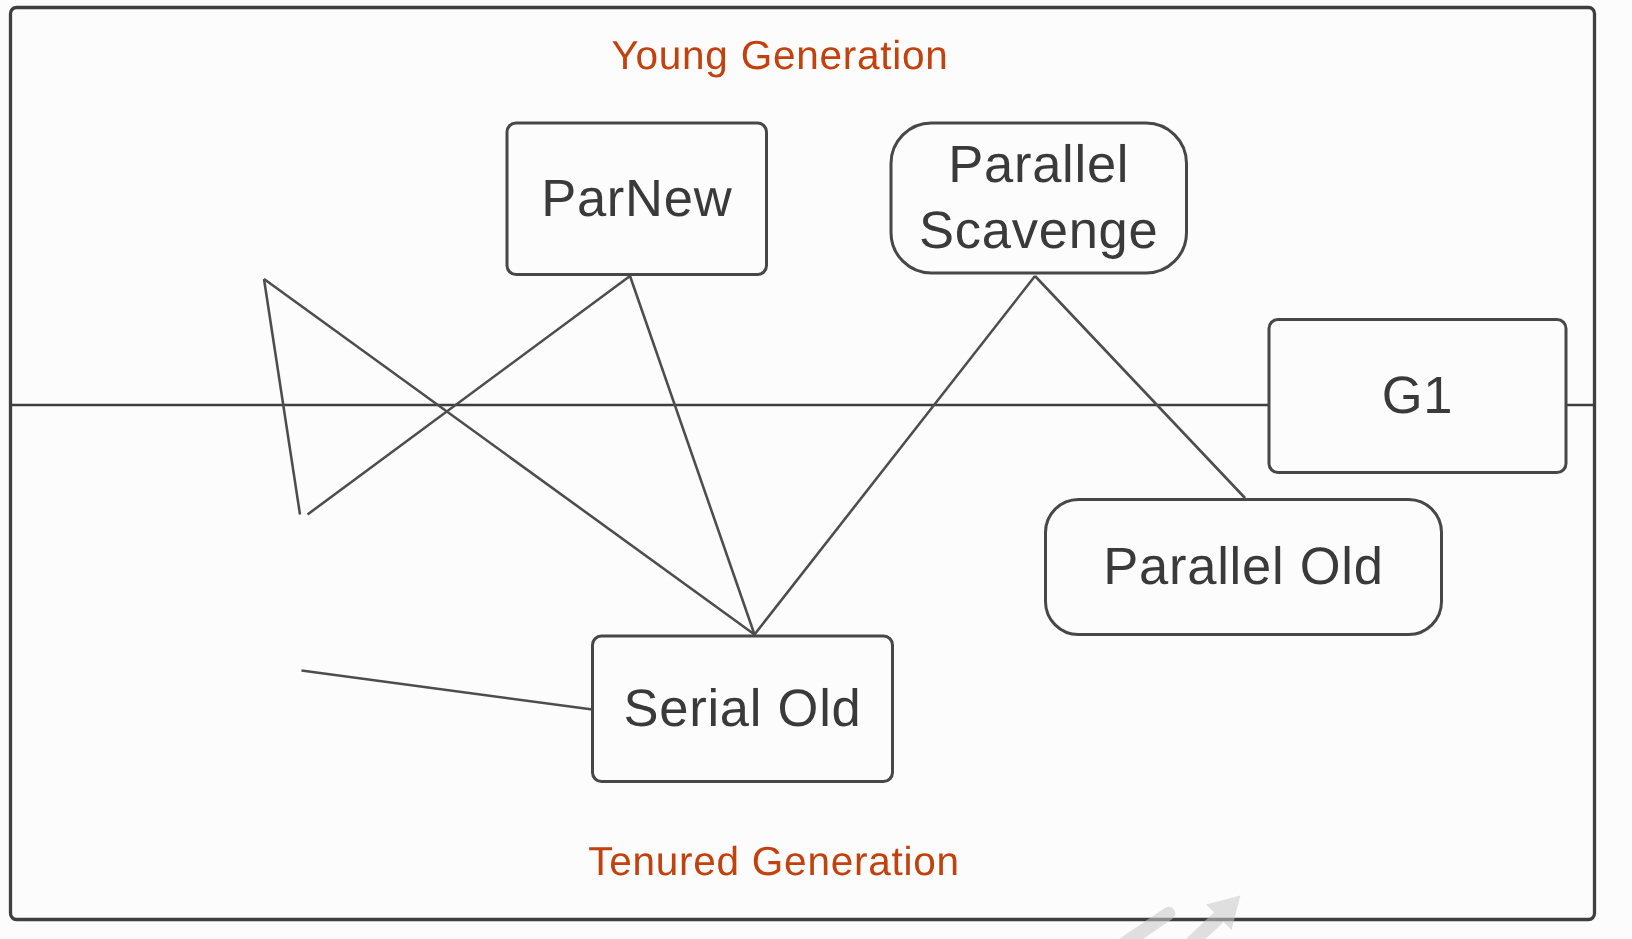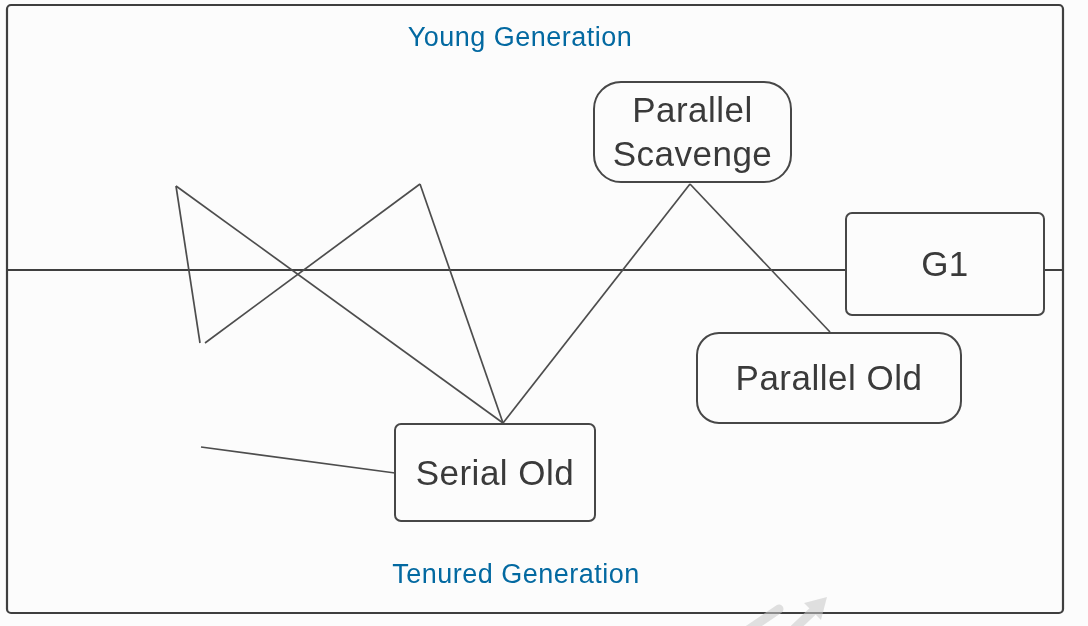--- a/index.html
+++ b/index.html
@@ -35,21 +35,21 @@
     text-align: center;
     color: #3a3a3a;
     font-size: 35px;
     line-height: 1.25;
     letter-spacing: 0.5px;
   }
   .gen-label {
     position: absolute;
     z-index: 2;
     transform: translateX(-50%);
-    color: #0369a1;
+    color: #c2410c;
     font-size: 27px;
     white-space: nowrap;
     letter-spacing: 0.5px;
   }
   
   #node-serial        { left:  85px; top:  81px; width: 181px; height: 105px; }
   #node-parnew        { left: 337px; top:  81px; width: 175px; height: 103px; }
   #node-parallel-scavenge { left: 593px; top: 81px; width: 199px; height: 102px; padding: 0 6px; border-radius: 28px; }
   #node-g1            { left: 845px; top: 212px; width: 200px; height: 104px; }
   #node-cms           { left: 108px; top: 343px; width: 180px; height: 104px; }
@@ -84,20 +84,21 @@
       <path d="M795 628 L812 612" stroke="#c9c9c9" stroke-width="9" fill="none" stroke-linecap="round"></path>
       <path d="M804 603 L827 597 L821 620 Z" fill="#c9c9c9"></path>
     </g>
   </svg>
 
   <div class="gen-label" id="young-label">Young Generation</div>
 
   <div class="gen-label" id="tenured-label">Tenured Generation</div>
 
 
+  <div class="node" id="node-parnew">ParNew</div>
 
   <div class="node" id="node-parallel-scavenge">Parallel Scavenge</div>
 
   <div class="node" id="node-g1">G1</div>
 
 
   <div class="node" id="node-serial-old">Serial Old</div>
 
   <div class="node" id="node-parallel-old">Parallel Old</div>
 

